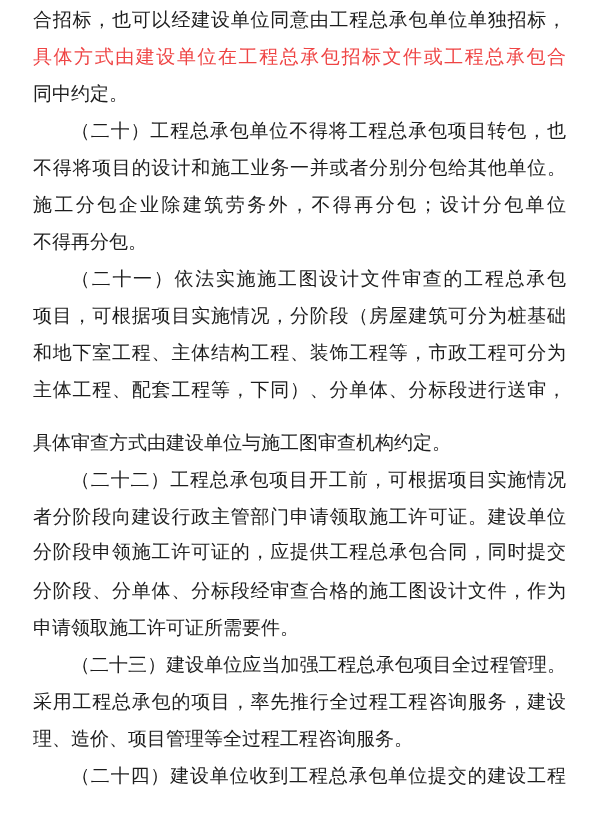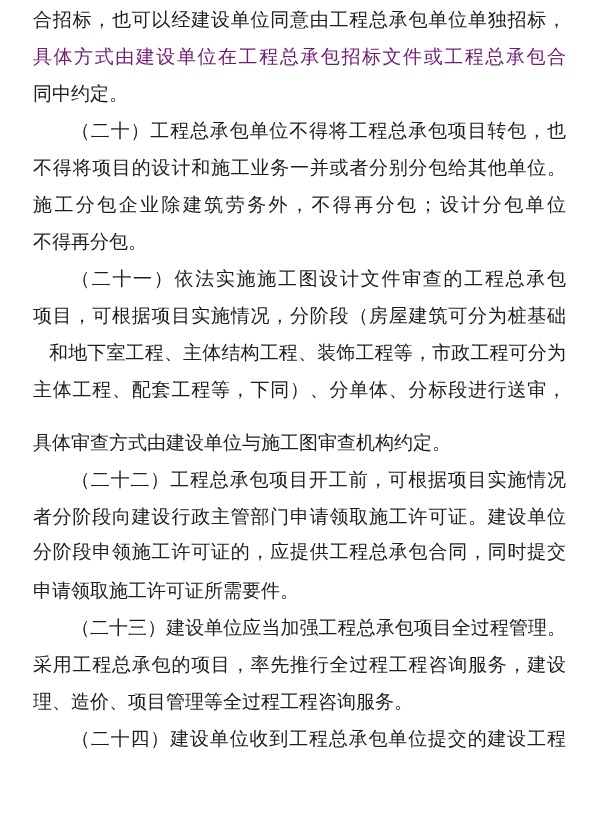--- a/index.html
+++ b/index.html
@@ -42,40 +42,41 @@
     text-align-last: left;
   }
 </style>
 </head>
 <body style="background: rgb(255, 255, 255);">
 
 <div class="page">
   <div class="doc-body">
       <div class="paragraph">
         <div class="line" style="color: rgb(29, 29, 29);">合招标，也可以经建设单位同意由工程总承包单位单独招标，</div>
-        <div class="line" style="color: #701a75;">具体方式由建设单位在工程总承包招标文件或工程总承包合</div>
+        <div class="line" style="color: #ef4444;">具体方式由建设单位在工程总承包招标文件或工程总承包合</div>
         <div class="line end" style="color: rgb(29, 29, 29);">同中约定。</div>
       </div>
       <div class="paragraph">
         <div class="line indent" style="color: rgb(29, 29, 29);">（二十）工程总承包单位不得将工程总承包项目转包，也</div>
         <div class="line" style="color: rgb(29, 29, 29);">不得将项目的设计和施工业务一并或者分别分包给其他单位。</div>
         <div class="line" style="color: rgb(29, 29, 29);">施工分包企业除建筑劳务外，不得再分包；设计分包单位</div>
         <div class="line end" style="color: rgb(29, 29, 29);">不得再分包。</div>
       </div>
       <div class="paragraph">
         <div class="line indent" style="color: rgb(29, 29, 29);">（二十一）依法实施施工图设计文件审查的工程总承包</div>
         <div class="line" style="color: rgb(29, 29, 29);">项目，可根据项目实施情况，分阶段（房屋建筑可分为桩基础</div>
-        <div class="line" style="color: rgb(29, 29, 29); margin-left: 16px;">和地下室工程、主体结构工程、装饰工程等，市政工程可分为</div>
+        <div class="line" style="color: rgb(29, 29, 29);">和地下室工程、主体结构工程、装饰工程等，市政工程可分为</div>
         <div class="line" style="color: rgb(29, 29, 29);">主体工程、配套工程等，下同）、分单体、分标段进行送审，</div>
         <div class="line end" style="color: rgb(29, 29, 29); margin-top: 16px;">具体审查方式由建设单位与施工图审查机构约定。</div>
       </div>
       <div class="paragraph">
         <div class="line indent" style="color: rgb(29, 29, 29);">（二十二）工程总承包项目开工前，可根据项目实施情况</div>
         <div class="line" style="color: rgb(29, 29, 29);">者分阶段向建设行政主管部门申请领取施工许可证。建设单位</div>
         <div class="line" style="color: rgb(29, 29, 29); font-family: Liberation Mono, monospace;">分阶段申领施工许可证的，应提供工程总承包合同，同时提交</div>
+        <div class="line" style="color: rgb(29, 29, 29);">分阶段、分单体、分标段经审查合格的施工图设计文件，作为</div>
         <div class="line end" style="color: rgb(29, 29, 29);">申请领取施工许可证所需要件。</div>
       </div>
       <div class="paragraph">
         <div class="line indent" style="color: rgb(29, 29, 29);">（二十三）建设单位应当加强工程总承包项目全过程管理。</div>
         <div class="line" style="color: rgb(29, 29, 29);">采用工程总承包的项目，率先推行全过程工程咨询服务，建设</div>
         <div class="line end" style="color: rgb(29, 29, 29);">理、造价、项目管理等全过程工程咨询服务。</div>
       </div>
       <div class="paragraph">
         <div class="line indent" style="color: rgb(29, 29, 29);">（二十四）建设单位收到工程总承包单位提交的建设工程</div>
       </div>

